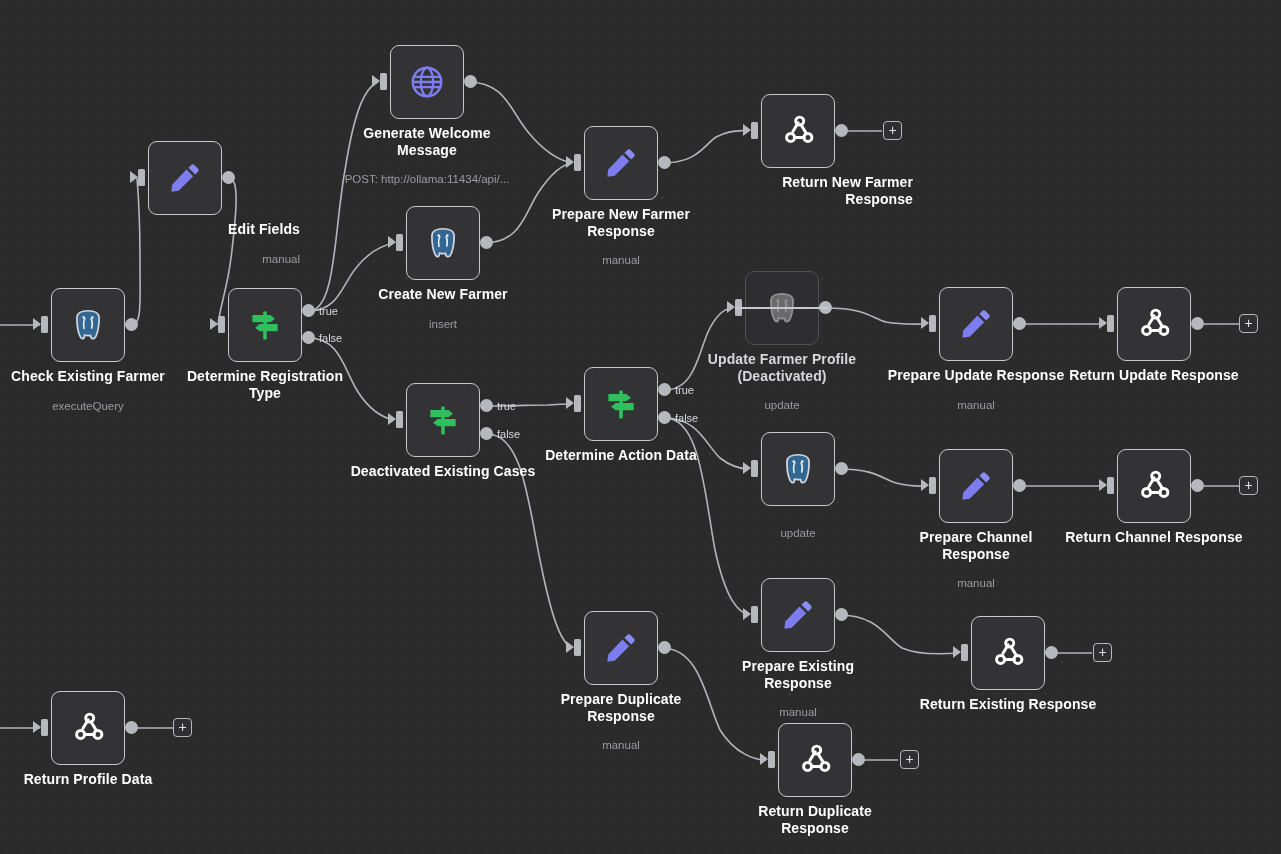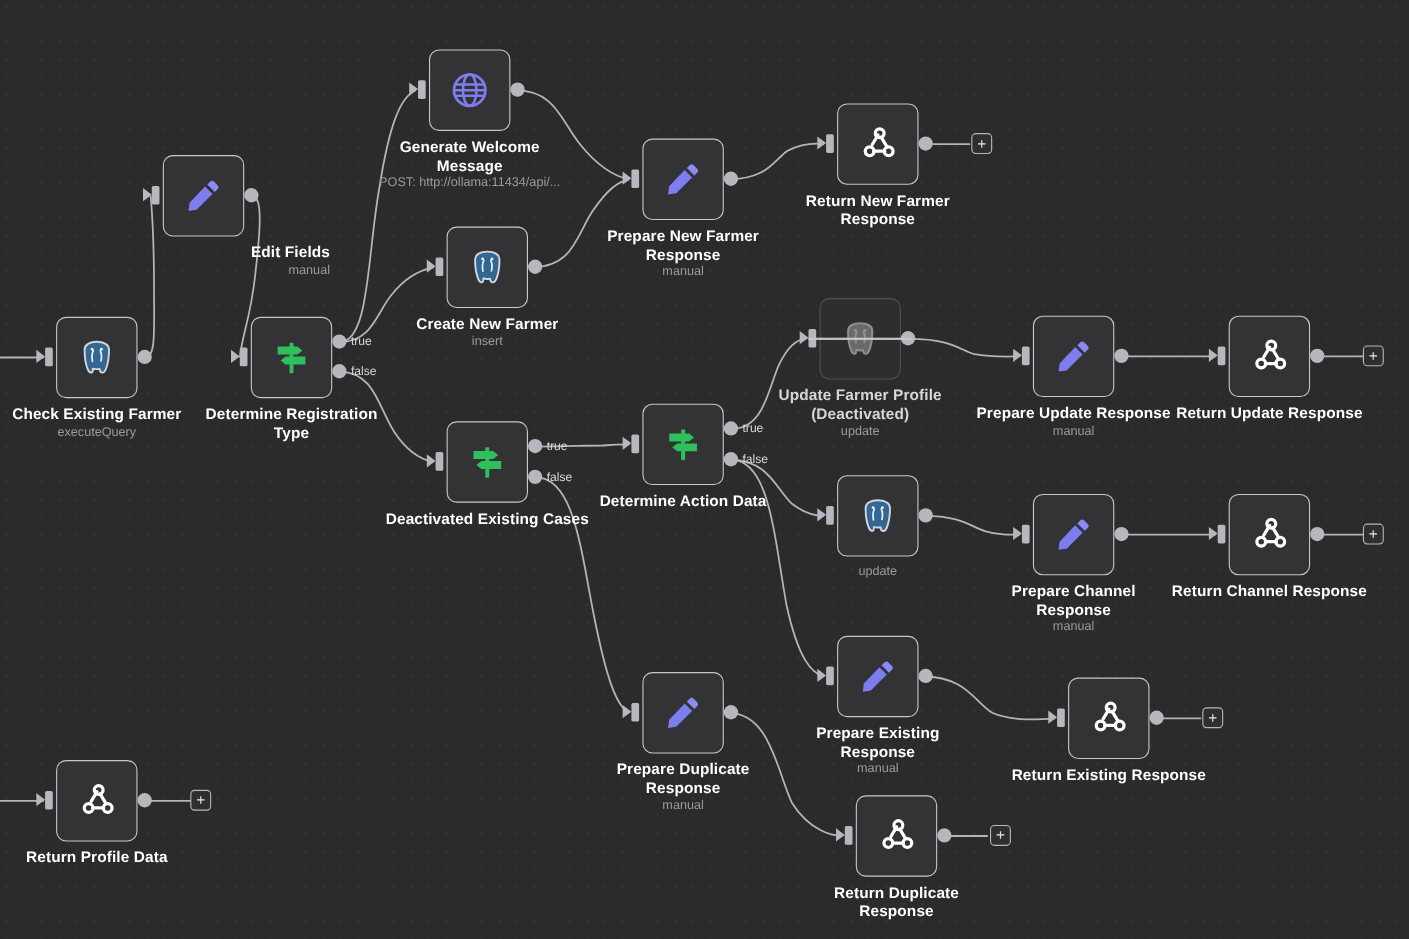--- a/index.html
+++ b/index.html
@@ -74,21 +74,21 @@
     font-weight: 700;
     color: #ffffff;
     line-height: 16.5px;
     letter-spacing: 0.1px;
     white-space: pre-line;
   }
   .node-sub {
     font-size: 11.5px;
     color: #9a9ba0;
     line-height: 15px;
-    margin-top: 1px;
+    margin-top: 14px;
     white-space: nowrap;
     overflow: hidden;
     text-overflow: ellipsis;
   }
   
   .port-out {
     position: absolute;
     width: 13px; height: 13px;
     border-radius: 50%;
     background: #b7b8bd;
@@ -322,21 +322,21 @@
             <circle cx="30.4" cy="26.8" r="4.2"></circle>
           </g>
         </svg>
       </div>
     </div>
     <div class="port-in" style="left:-10px; top:28px;"></div>
     <div class="port-out" style="left:74px; top:30px;"></div>
     <div class="plus-btn" style="left:122px; top:27px;">
       <span>+</span>
     </div>
-    <div class="node-labels" style="left:37px;">
+    <div class="node-labels" style="left:37px;text-align:right;">
       <div class="node-title">Return New Farmer
 Response</div>
       <div class="node-sub"></div>
     </div>
   </div>
 
   <div class="node" style="left:406px; top:383px;">
     <div class="node-box">
       <div class="icon-wrap">
         <svg width="36" height="36" viewBox="0 0 40 40">

